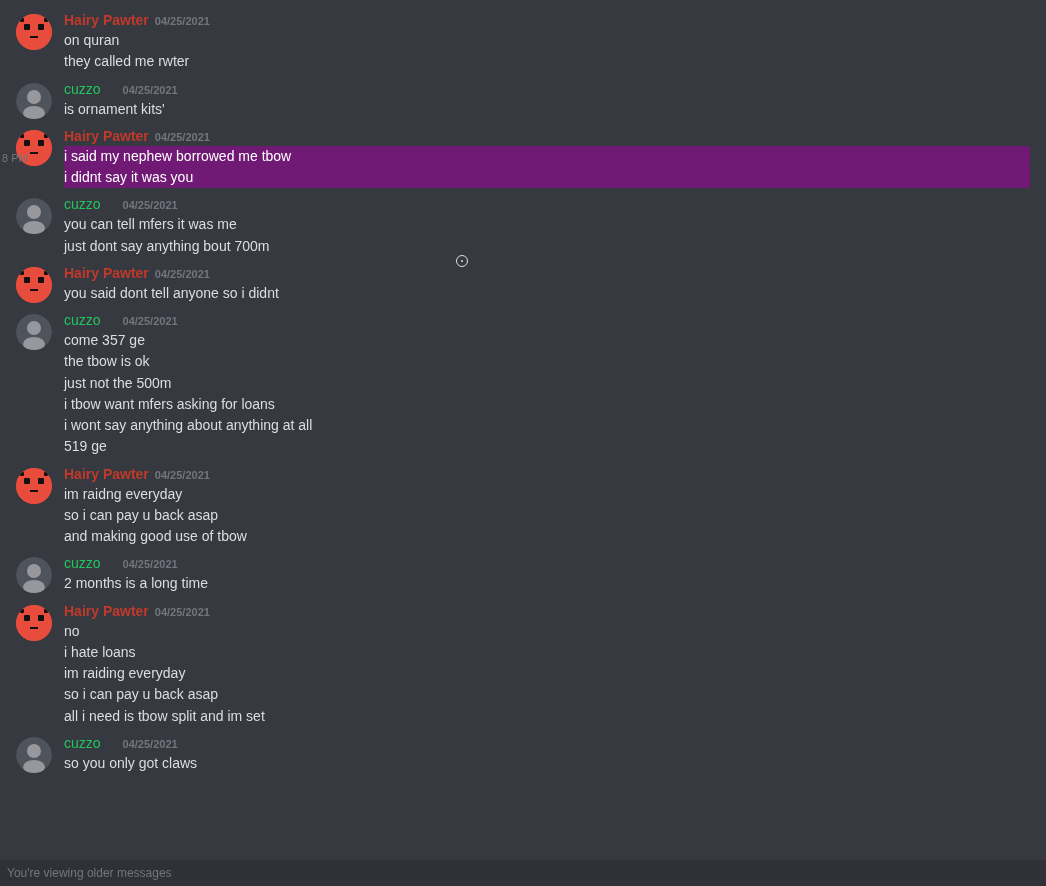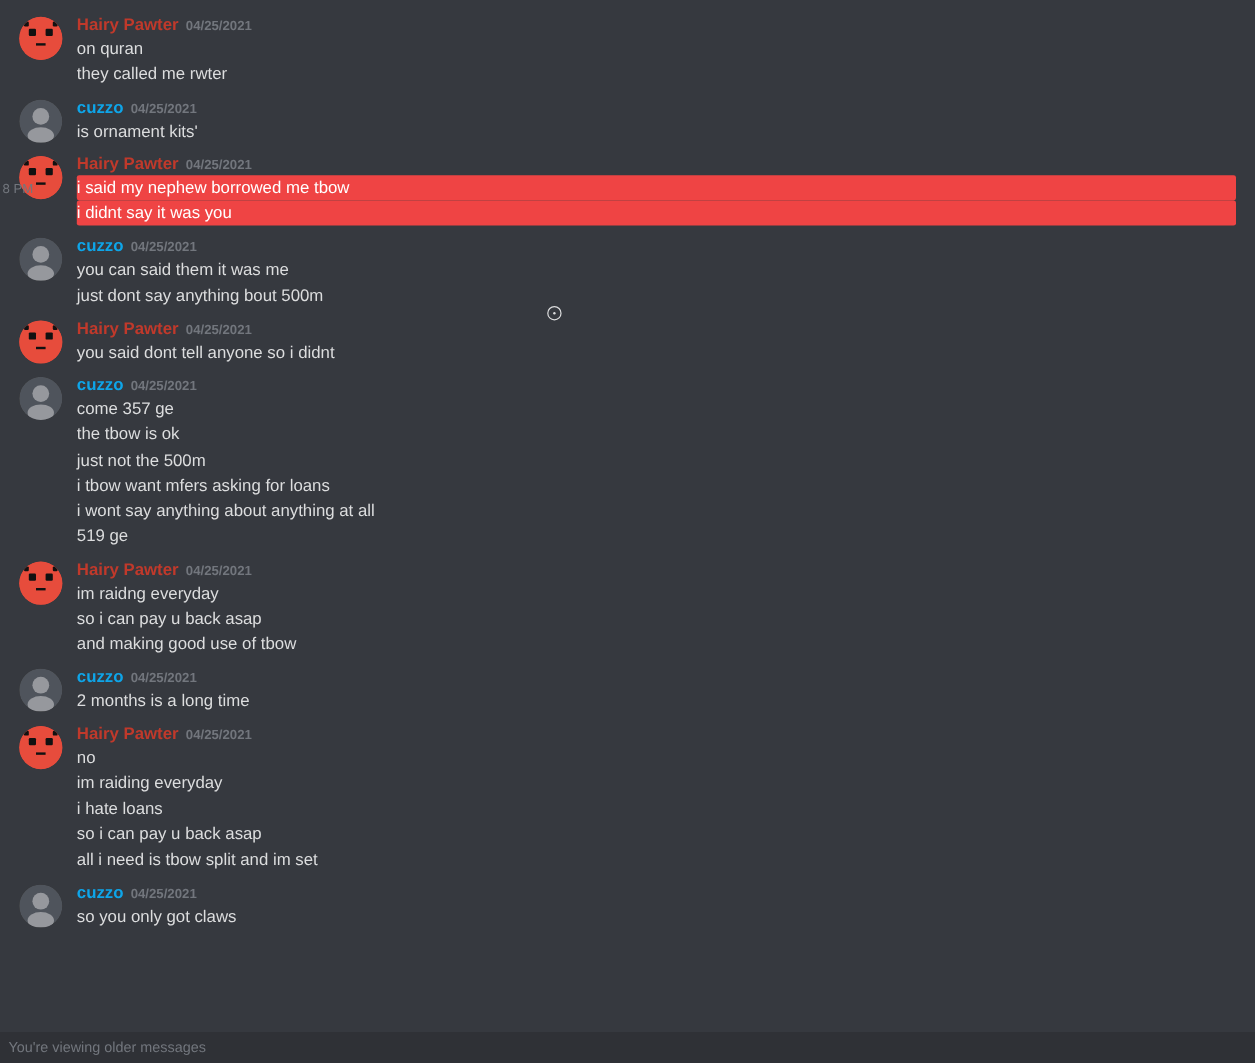--- a/index.html
+++ b/index.html
@@ -57,38 +57,38 @@
       margin-bottom: 2px;
       text-align: right;
     }
     .username-hairy {
       color: #c0392b;
       font-weight: 600;
       font-size: 14px;
       margin-right: 6px;
     }
     .username-cuzzo {
-      color: #0ea5e9;
-      font-weight: 700;
+      color: #22c55e;
+      font-weight: 400;
       font-size: 14px;
-      margin-right: 6px;
+      margin-right: 22px;
     }
     .timestamp {
       color: #72767d;
       font-size: 11px;
       font-weight: 700;
     }
     .message-text {
       color: #dcddde;
       font-size: 14px;
       line-height: 1.375;
       padding: 1px 0;
     }
     .message-text.selected {
-      background: #ef4444;
+      background: #701a75;
       border-radius: 2px;
       color: #fff;
     }
     .time-label {
       color: #72767d;
       font-size: 11px;
       position: absolute;
       left: 2px;
       top: 50%;
       transform: translateY(-50%);
@@ -201,22 +201,22 @@
         <circle cx="18" cy="18" r="18" fill="#4f545c"></circle>
         <circle cx="18" cy="14" r="7" fill="#96989d"></circle>
         <ellipse cx="18" cy="30" rx="11" ry="7" fill="#96989d"></ellipse>
       </svg>
     </div>
     <div class="message-content">
       <div class="message-header">
         <span class="username-cuzzo">cuzzo</span>
         <span class="timestamp">04/25/2021</span>
       </div>
-      <div class="message-text">you can said them it was me</div>
-      <div class="message-text">just dont say anything bout 500m</div>
+      <div class="message-text">you can tell mfers it was me</div>
+      <div class="message-text">just dont say anything bout 700m</div>
     </div>
   </div>
 
   <div class="cursor-target"></div>
 
   <div class="message-group">
     <div class="avatar avatar-hairy">
       <svg viewBox="0 0 36 36" xmlns="http://www.w3.org/2000/svg">
         <rect width="36" height="36" fill="#e74c3c" rx="18"></rect>
         <rect x="8" y="10" width="6" height="6" fill="#111" rx="1"></rect>
@@ -306,22 +306,22 @@
         <rect x="28" y="4" width="4" height="4" fill="#111" rx="1"></rect>
         <rect x="14" y="22" width="8" height="2" fill="#111"></rect>
       </svg>
     </div>
     <div class="message-content">
       <div class="message-header">
         <span class="username-hairy">Hairy Pawter</span>
         <span class="timestamp">04/25/2021</span>
       </div>
       <div class="message-text">no</div>
+      <div class="message-text">i hate loans</div>
       <div class="message-text">im raiding everyday</div>
-      <div class="message-text">i hate loans</div>
       <div class="message-text">so i can pay u back asap</div>
       <div class="message-text">all i need is tbow split and im set</div>
     </div>
   </div>
 
   <div class="message-group">
     <div class="avatar avatar-cuzzo">
       <svg viewBox="0 0 36 36" xmlns="http://www.w3.org/2000/svg">
         <circle cx="18" cy="18" r="18" fill="#4f545c"></circle>
         <circle cx="18" cy="14" r="7" fill="#96989d"></circle>

